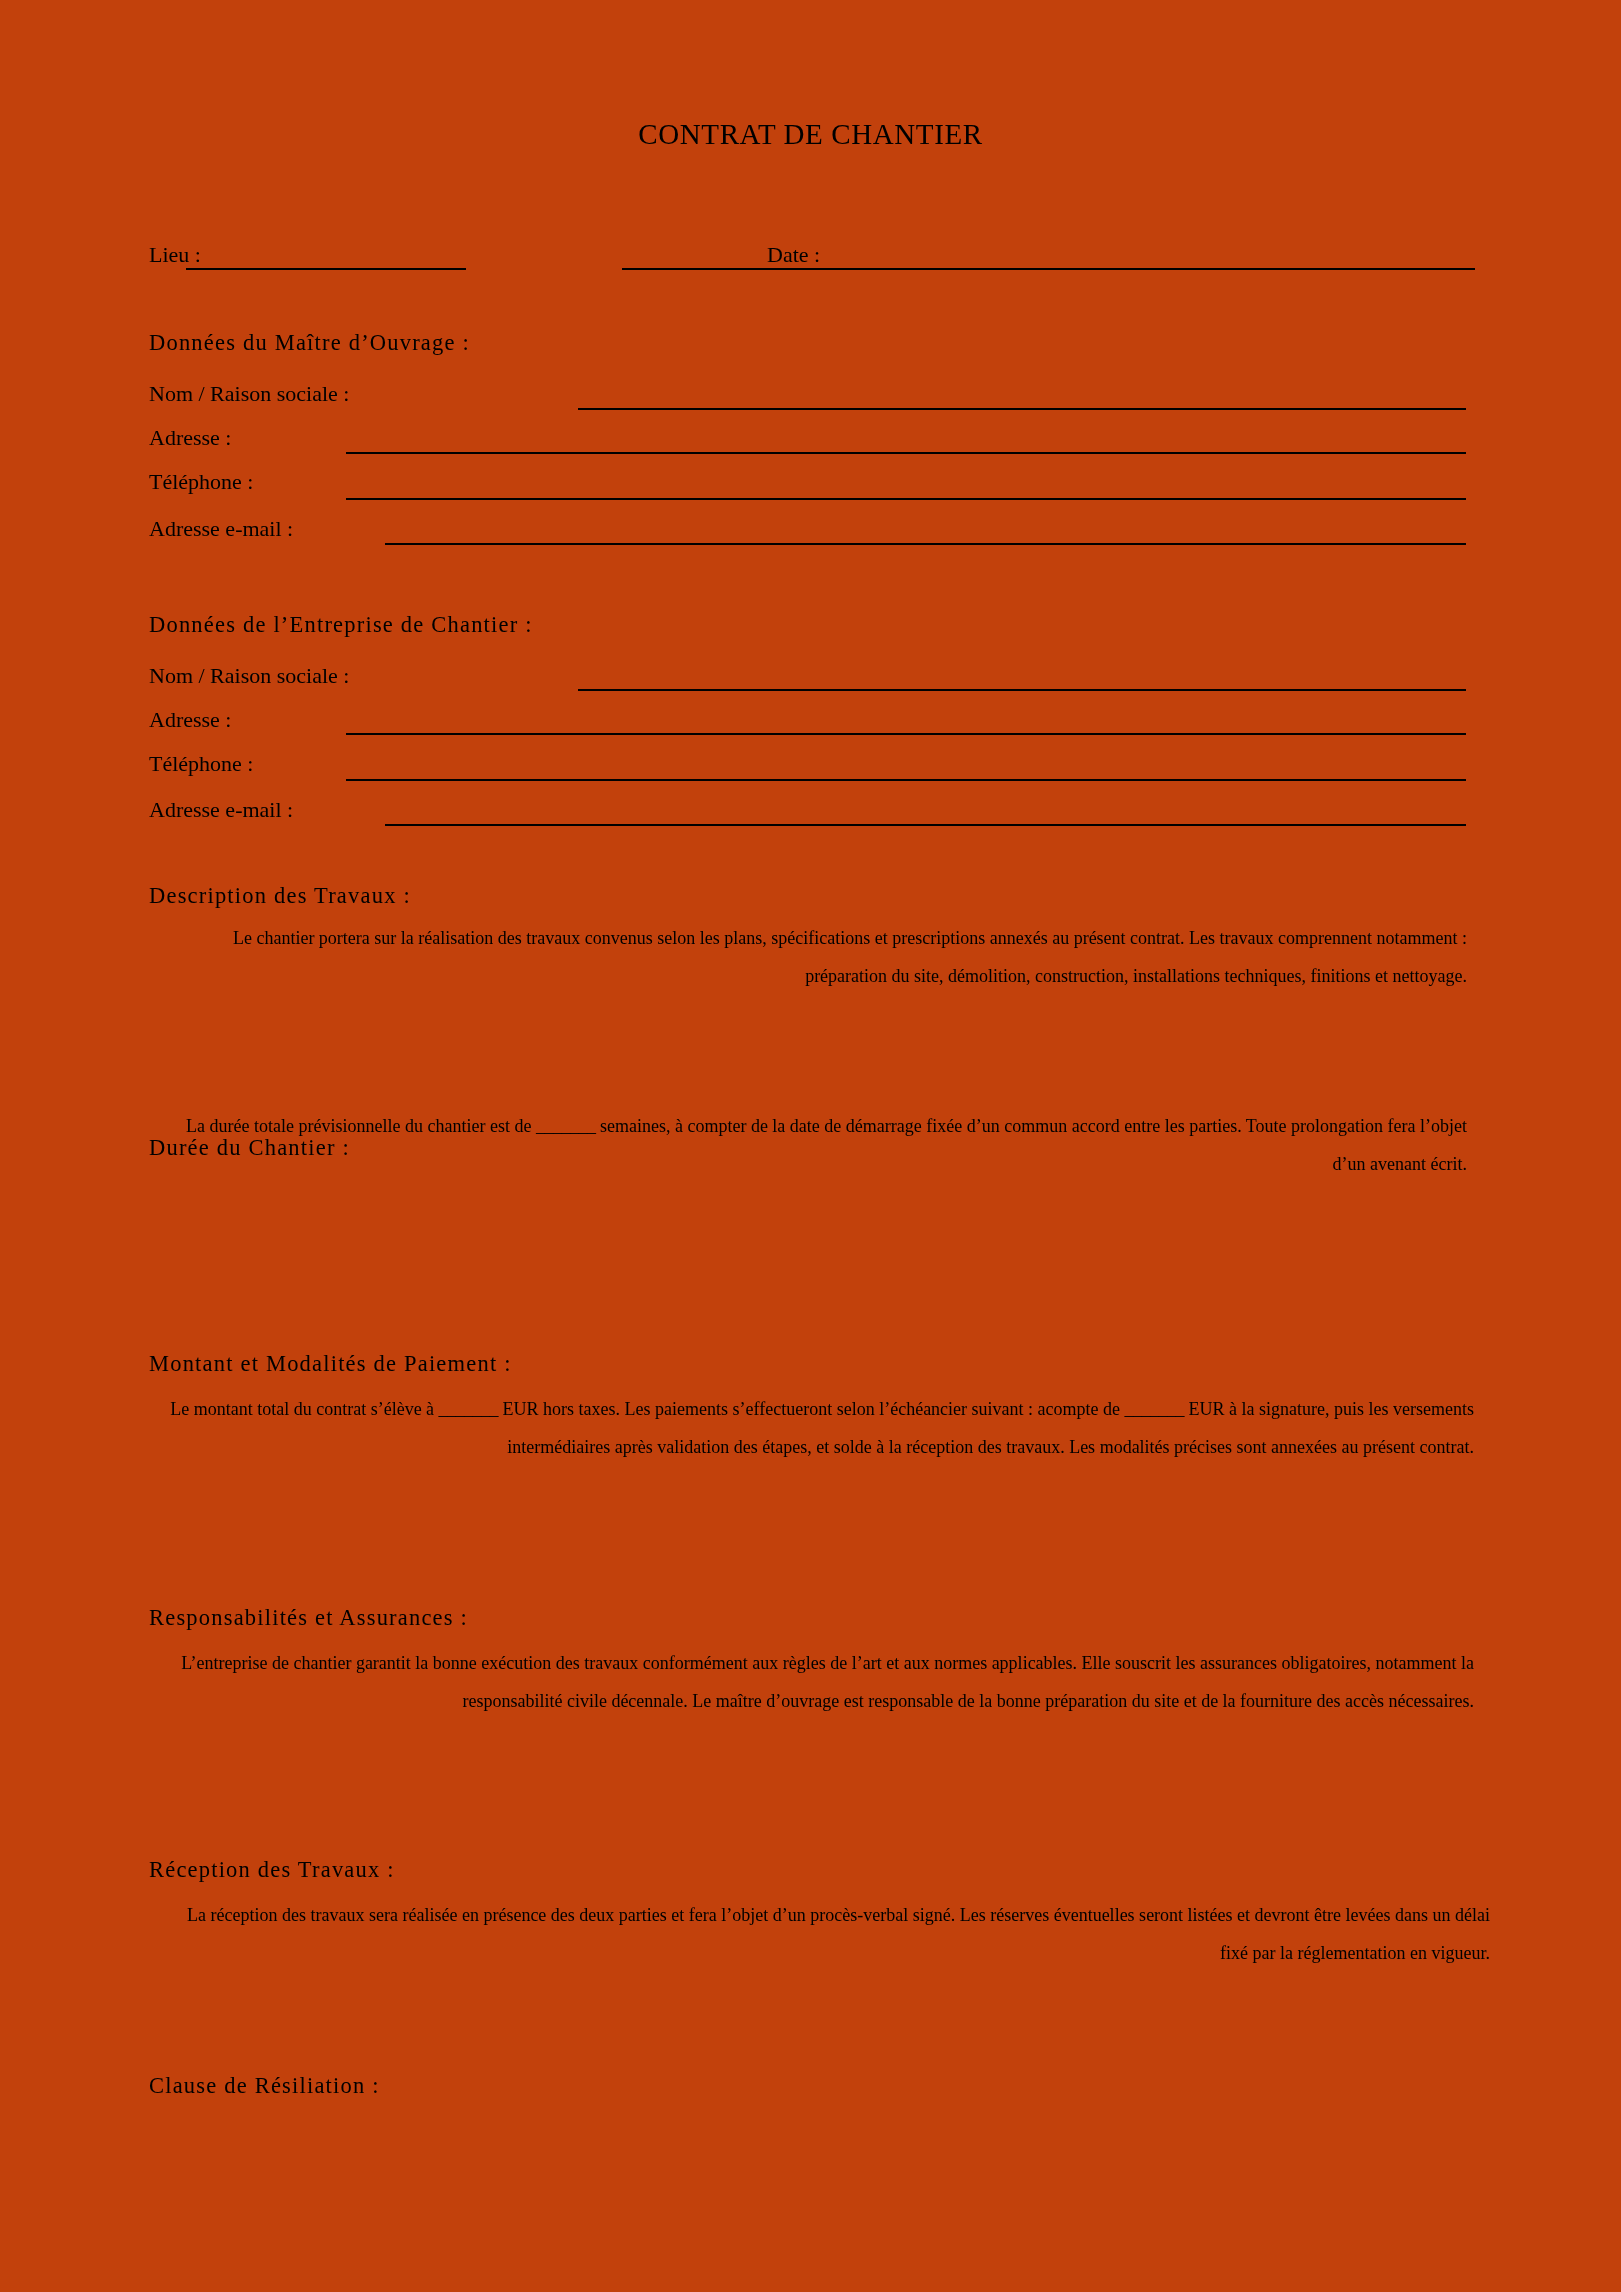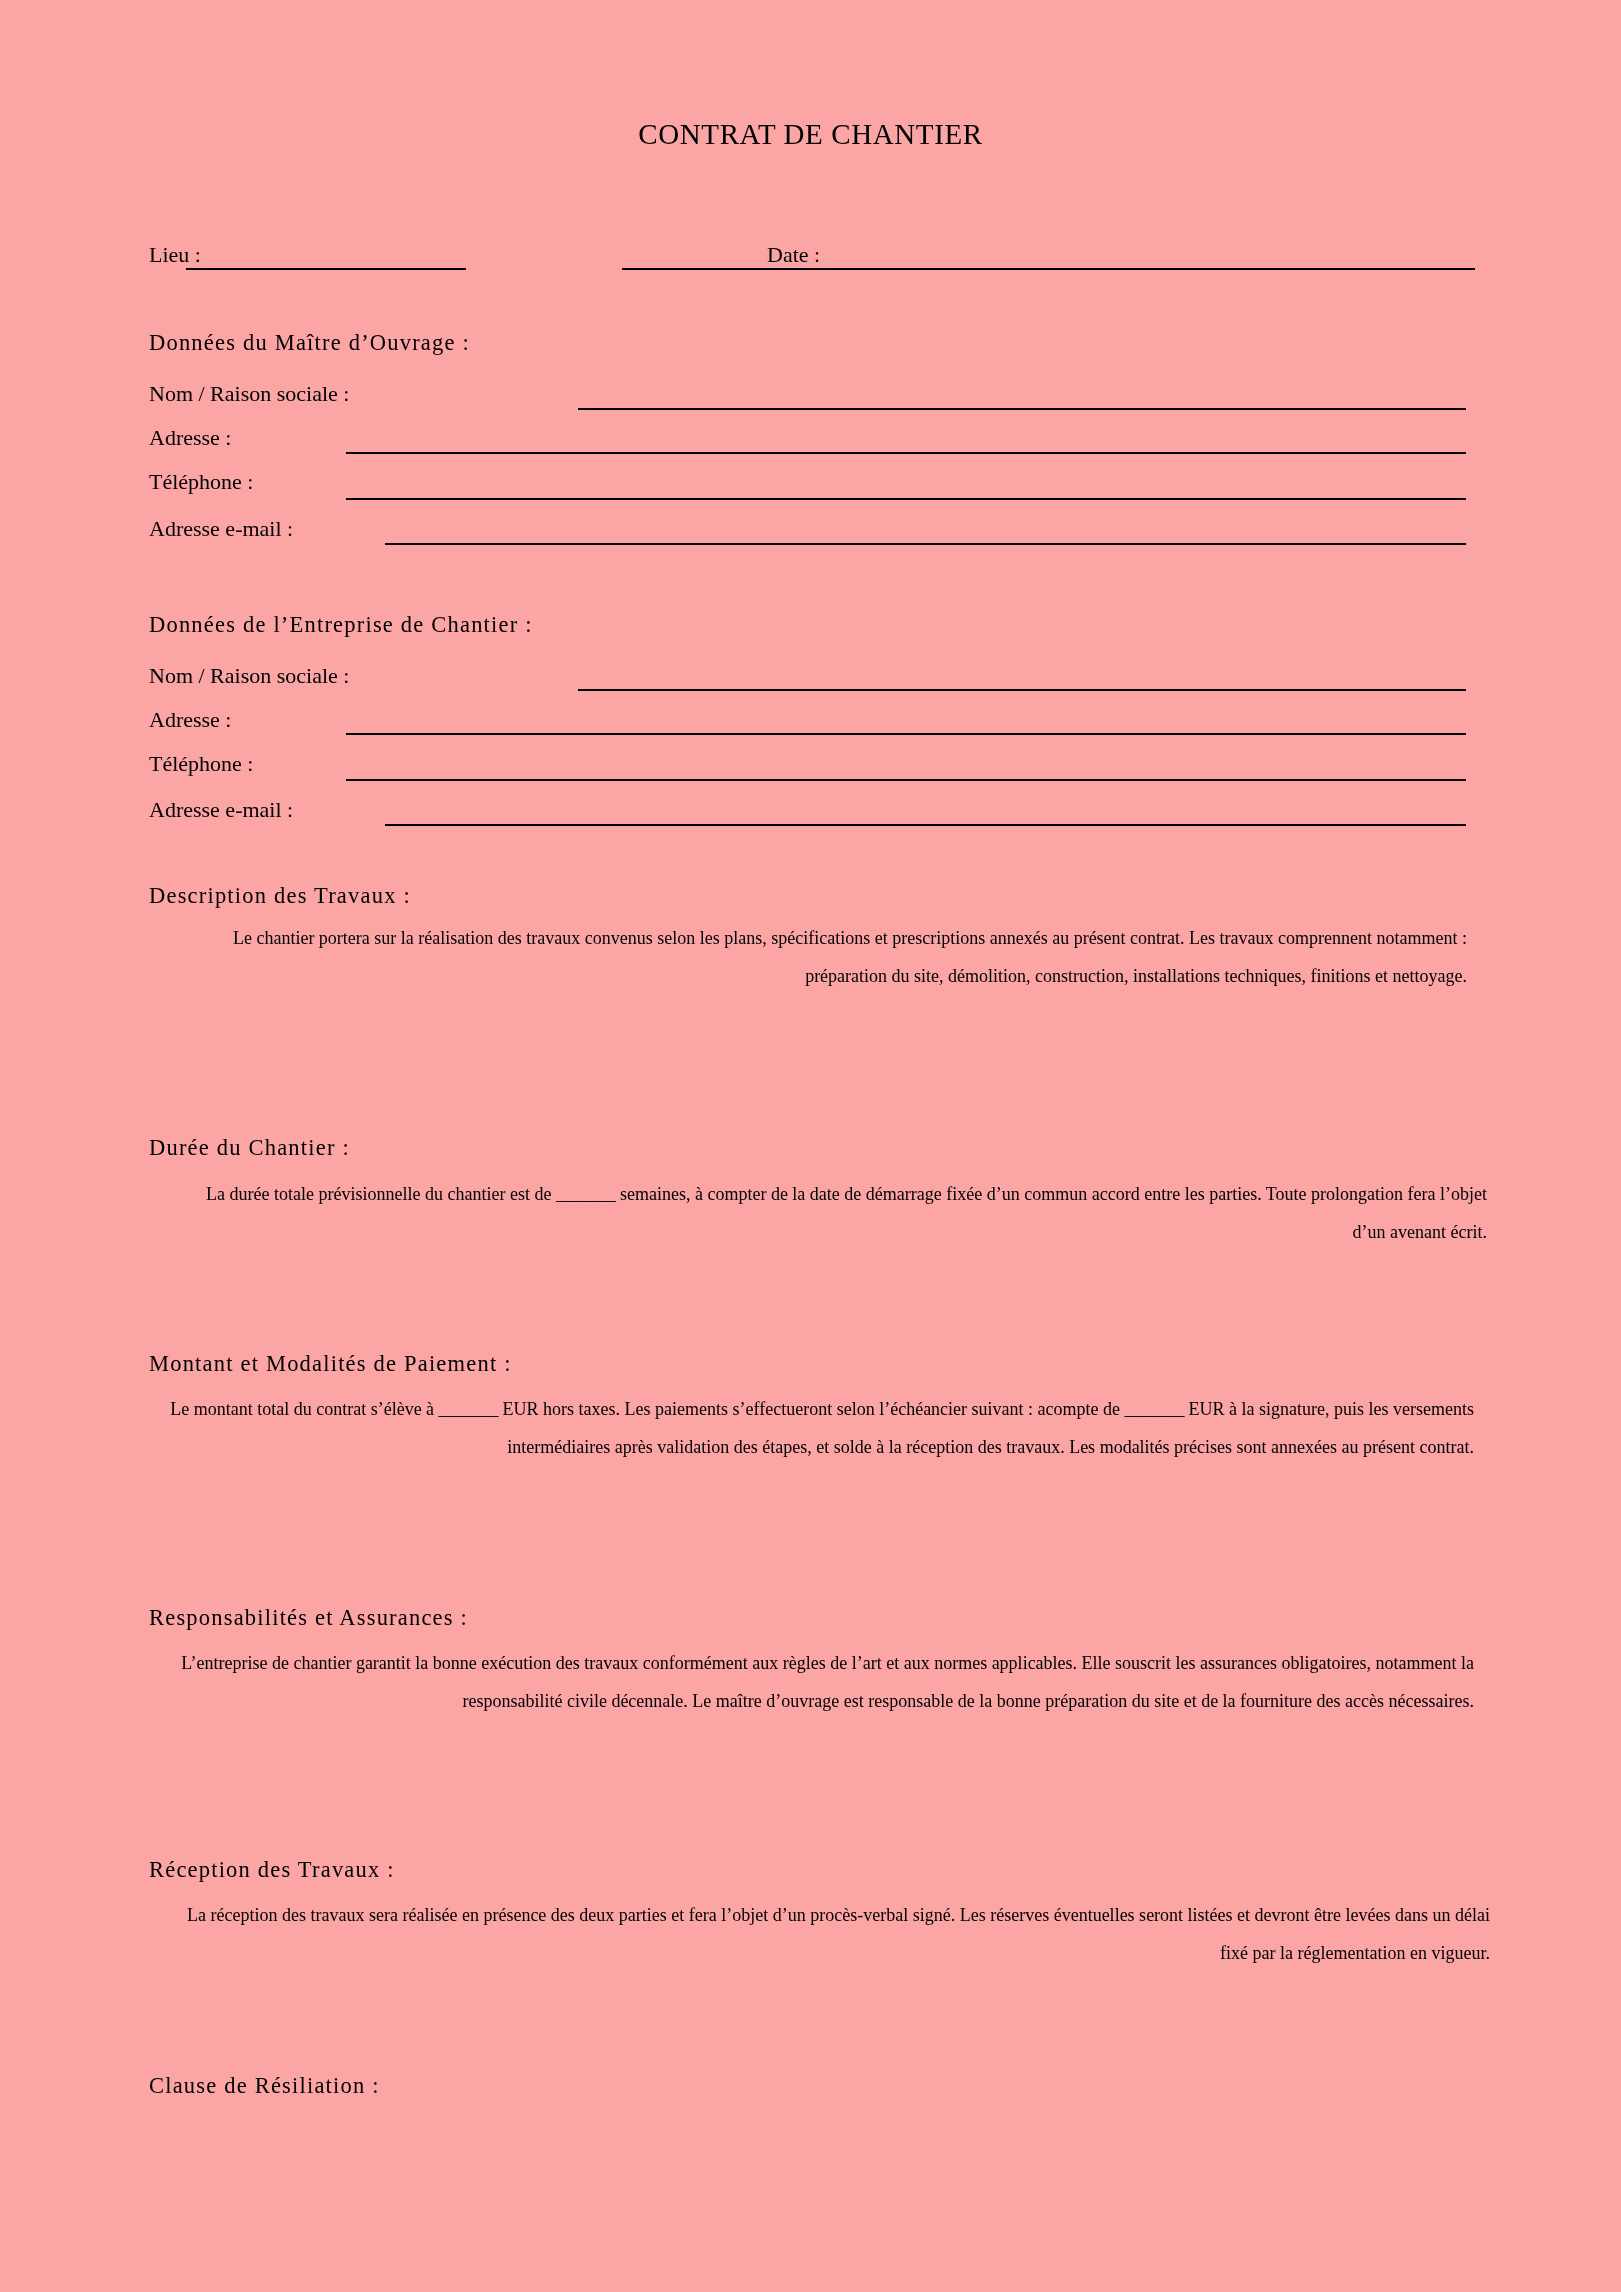--- a/index.html
+++ b/index.html
@@ -4,21 +4,21 @@
 <style>
   html, body {
     margin: 0;
     padding: 0;
     background: #ffffff;
   }
   .page {
     position: relative;
     width: 1621px;
     height: 2293px;
-    background: #fca5a5;
+    background: #c2410c;
     margin: 0 auto;
     overflow: hidden;
     font-family: "Liberation Serif", "DejaVu Serif", serif;
     color: #000000;
     -webkit-font-smoothing: antialiased;
   }
 
   
   .doc-title {
     position: absolute;
@@ -102,21 +102,21 @@
   <div class="field-label m-left" style="top:753px;">Téléphone :</div>
   <div class="rule" style="left:346px; top:779px; width:1120px;"></div>
 
   <div class="field-label m-left" style="top:799px;">Adresse e-mail :</div>
   <div class="rule" style="left:385px; top:824px; width:1081px;"></div>
 
   <div class="section-heading m-left" style="top:885px;">Description des Travaux :</div>
   <div class="para m-left" style="top:919px; width:1318px;">Le chantier portera sur la réalisation des travaux convenus selon les plans, spécifications et prescriptions annexés au présent contrat. Les travaux comprennent notamment : préparation du site, démolition, construction, installations techniques, finitions et nettoyage.</div>
 
   <div class="section-heading m-left" style="top:1137px;">Durée du Chantier :</div>
-  <div class="para m-left" style="top:1175px; width:1318px;margin-left:20px;"><span>La durée totale prévisionnelle du chantier est de </span><span class="blank">_______</span><span> semaines, à compter de la date de démarrage fixée d’un commun accord entre les parties. Toute prolongation fera l’objet d’un avenant écrit.</span></div>
+  <div class="para m-left" style="top:1107px; width:1318px;"><span>La durée totale prévisionnelle du chantier est de </span><span class="blank">_______</span><span> semaines, à compter de la date de démarrage fixée d’un commun accord entre les parties. Toute prolongation fera l’objet d’un avenant écrit.</span></div>
 
   <div class="section-heading m-left" style="top:1353px;">Montant et Modalités de Paiement :</div>
   <div class="para m-left" style="top:1390px; width:1325px;"><span>Le montant total du contrat s’élève à </span><span class="blank">_______</span><span> EUR hors taxes. Les paiements s’effectueront selon l’échéancier suivant : acompte de </span><span class="blank">_______</span><span> EUR à la signature, puis les versements intermédiaires après validation des étapes, et solde à la réception des travaux. Les modalités précises sont annexées au présent contrat.</span></div>
 
   <div class="section-heading m-left" style="top:1607px;">Responsabilités et Assurances :</div>
   <div class="para m-left" style="top:1644px; width:1325px;">L’entreprise de chantier garantit la bonne exécution des travaux conformément aux règles de l’art et aux normes applicables. Elle souscrit les assurances obligatoires, notamment la responsabilité civile décennale. Le maître d’ouvrage est responsable de la bonne préparation du site et de la fourniture des accès nécessaires.</div>
 
   <div class="section-heading m-left" style="top:1859px;">Réception des Travaux :</div>
   <div class="para m-left" style="top:1896px; width:1325px;margin-left:16px;">La réception des travaux sera réalisée en présence des deux parties et fera l’objet d’un procès-verbal signé. Les réserves éventuelles seront listées et devront être levées dans un délai fixé par la réglementation en vigueur.</div>
 

